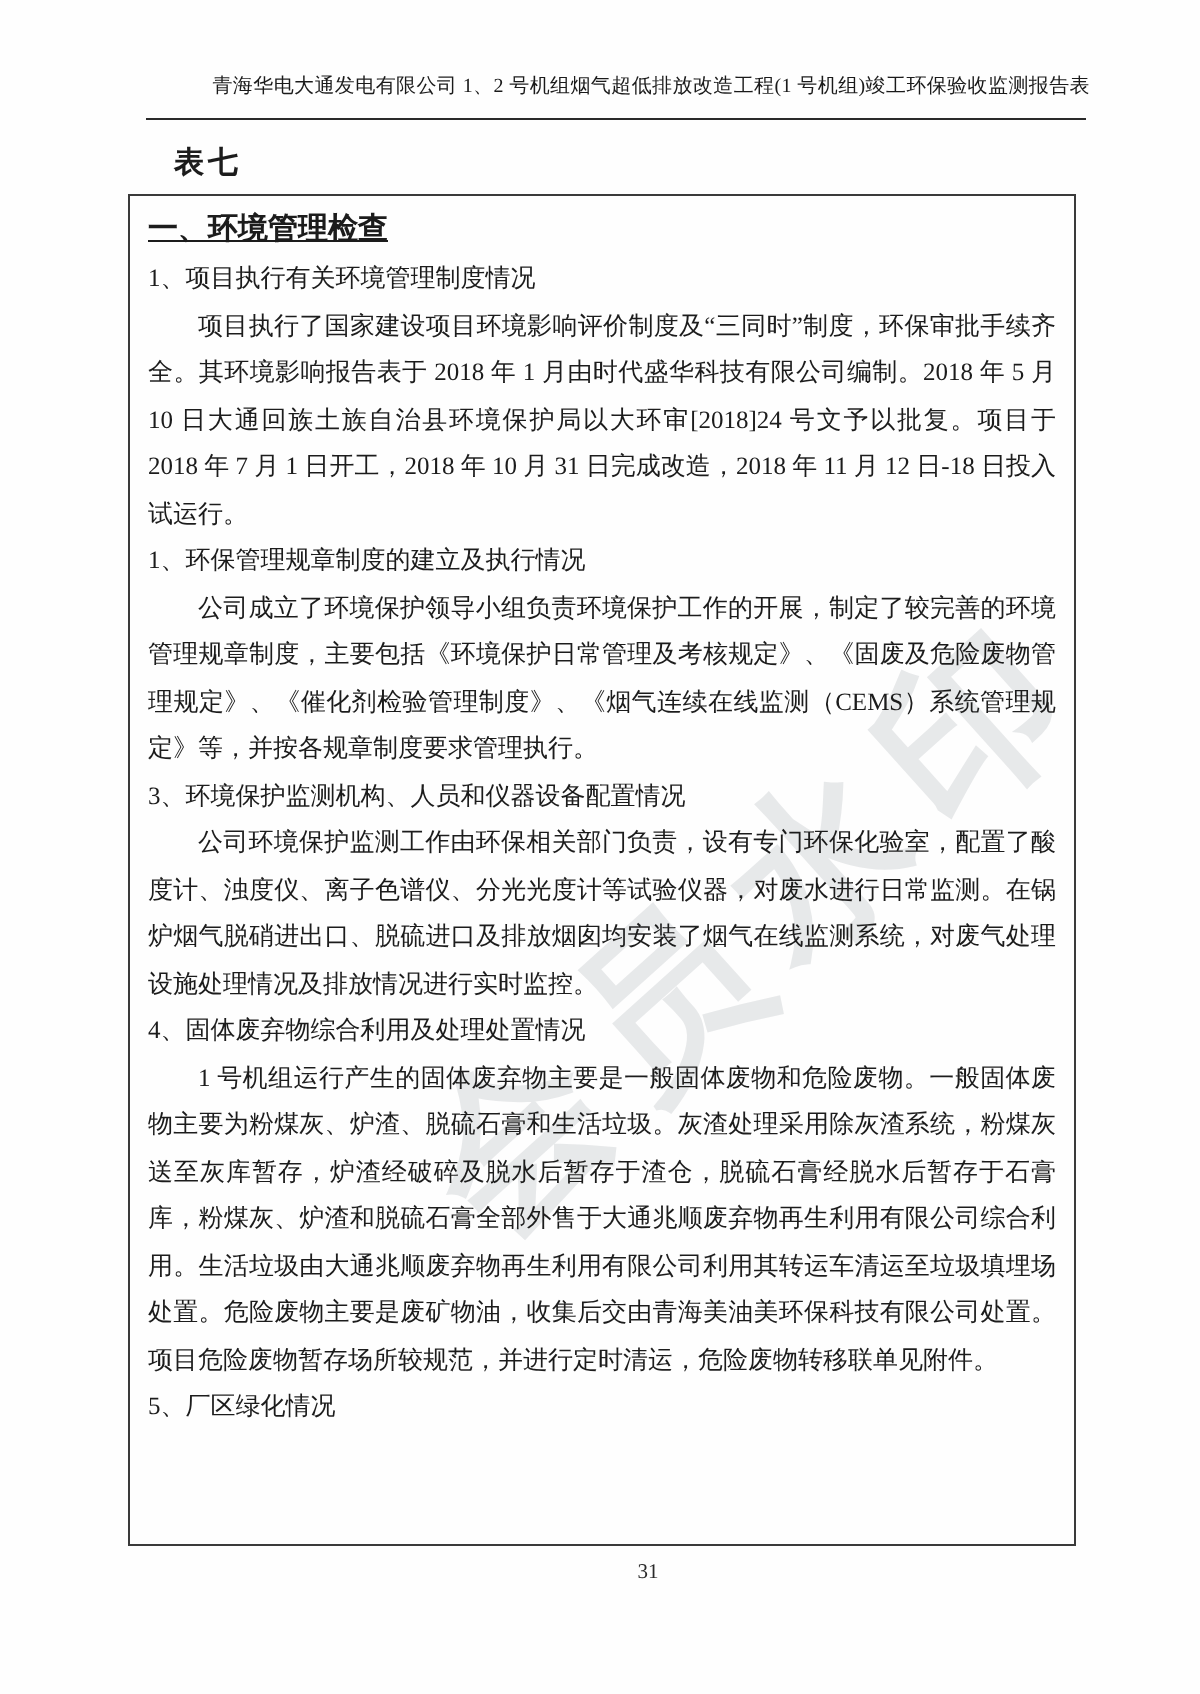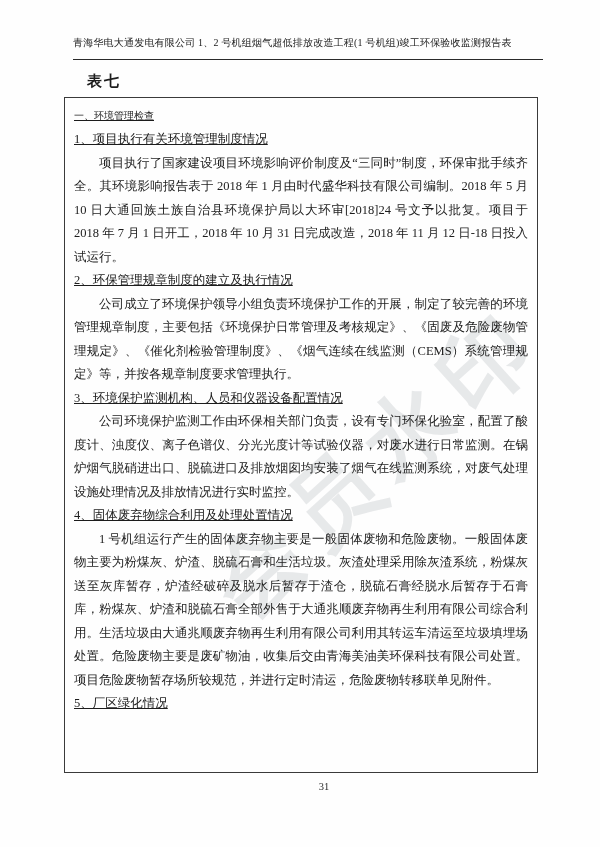--- a/index.html
+++ b/index.html
@@ -40,20 +40,21 @@
   .running-header {
     position: absolute;
     top: 36px;
     left: 73px;
     width: 472px;
     font-size: 10px;
     letter-spacing: 0.2px;
     white-space: nowrap;
     overflow: hidden;
     color: #1a1a1a;
+    text-align: right;
   }
   .header-rule {
     position: absolute;
     top: 59px;
     left: 73px;
     width: 470px;
     border-top: 1.6px solid #2a2a2a;
     height: 0;
   }
   .table-label {
@@ -70,30 +71,29 @@
     top: 97px;
     left: 64px;
     width: 474px;
     height: 676px;
     border: 1.7px solid #3a3a3a;
     box-sizing: border-box;
     padding: 5px 9px 4px 9px;
     background: transparent;
   }
   .box-heading {
-    font-size: 10px;
-    font-weight: normal;
+    font-size: 15px;
+    font-weight: bold;
     text-decoration: underline;
     line-height: 23px;
     margin: 1px 0 1px 0;
   }
   .sec-title {
     font-size: 12.5px;
     line-height: 23.5px;
-    text-decoration: underline;
   }
   .content-box p {
     margin: 0;
     font-size: 12.5px;
     line-height: 23.5px;
     text-indent: 2em;
     text-align: justify;
   }
   .page-number {
     position: absolute;
@@ -120,21 +120,21 @@
 
   <div class="content-box">
     <div class="box-heading">一、环境管理检查</div>
 
     <section>
       <div class="sec-title">1、项目执行有关环境管理制度情况</div>
       <p>项目执行了国家建设项目环境影响评价制度及“三同时”制度，环保审批手续齐全。其环境影响报告表于 2018 年 1 月由时代盛华科技有限公司编制。2018 年 5 月 10 日大通回族土族自治县环境保护局以大环审[2018]24 号文予以批复。项目于 2018 年 7 月 1 日开工，2018 年 10 月 31 日完成改造，2018 年 11 月 12 日-18 日投入试运行。</p>
     </section>
 
     <section>
-      <div class="sec-title">2、环保管理规章制度的建立及执行情况</div>
+      <div class="sec-title">1、环保管理规章制度的建立及执行情况</div>
       <p>公司成立了环境保护领导小组负责环境保护工作的开展，制定了较完善的环境管理规章制度，主要包括《环境保护日常管理及考核规定》、《固废及危险废物管理规定》、《催化剂检验管理制度》、《烟气连续在线监测（CEMS）系统管理规定》等，并按各规章制度要求管理执行。</p>
     </section>
 
     <section>
       <div class="sec-title">3、环境保护监测机构、人员和仪器设备配置情况</div>
       <p>公司环境保护监测工作由环保相关部门负责，设有专门环保化验室，配置了酸度计、浊度仪、离子色谱仪、分光光度计等试验仪器，对废水进行日常监测。在锅炉烟气脱硝进出口、脱硫进口及排放烟囱均安装了烟气在线监测系统，对废气处理设施处理情况及排放情况进行实时监控。</p>
     </section>
 
     <section>
       <div class="sec-title">4、固体废弃物综合利用及处理处置情况</div>

